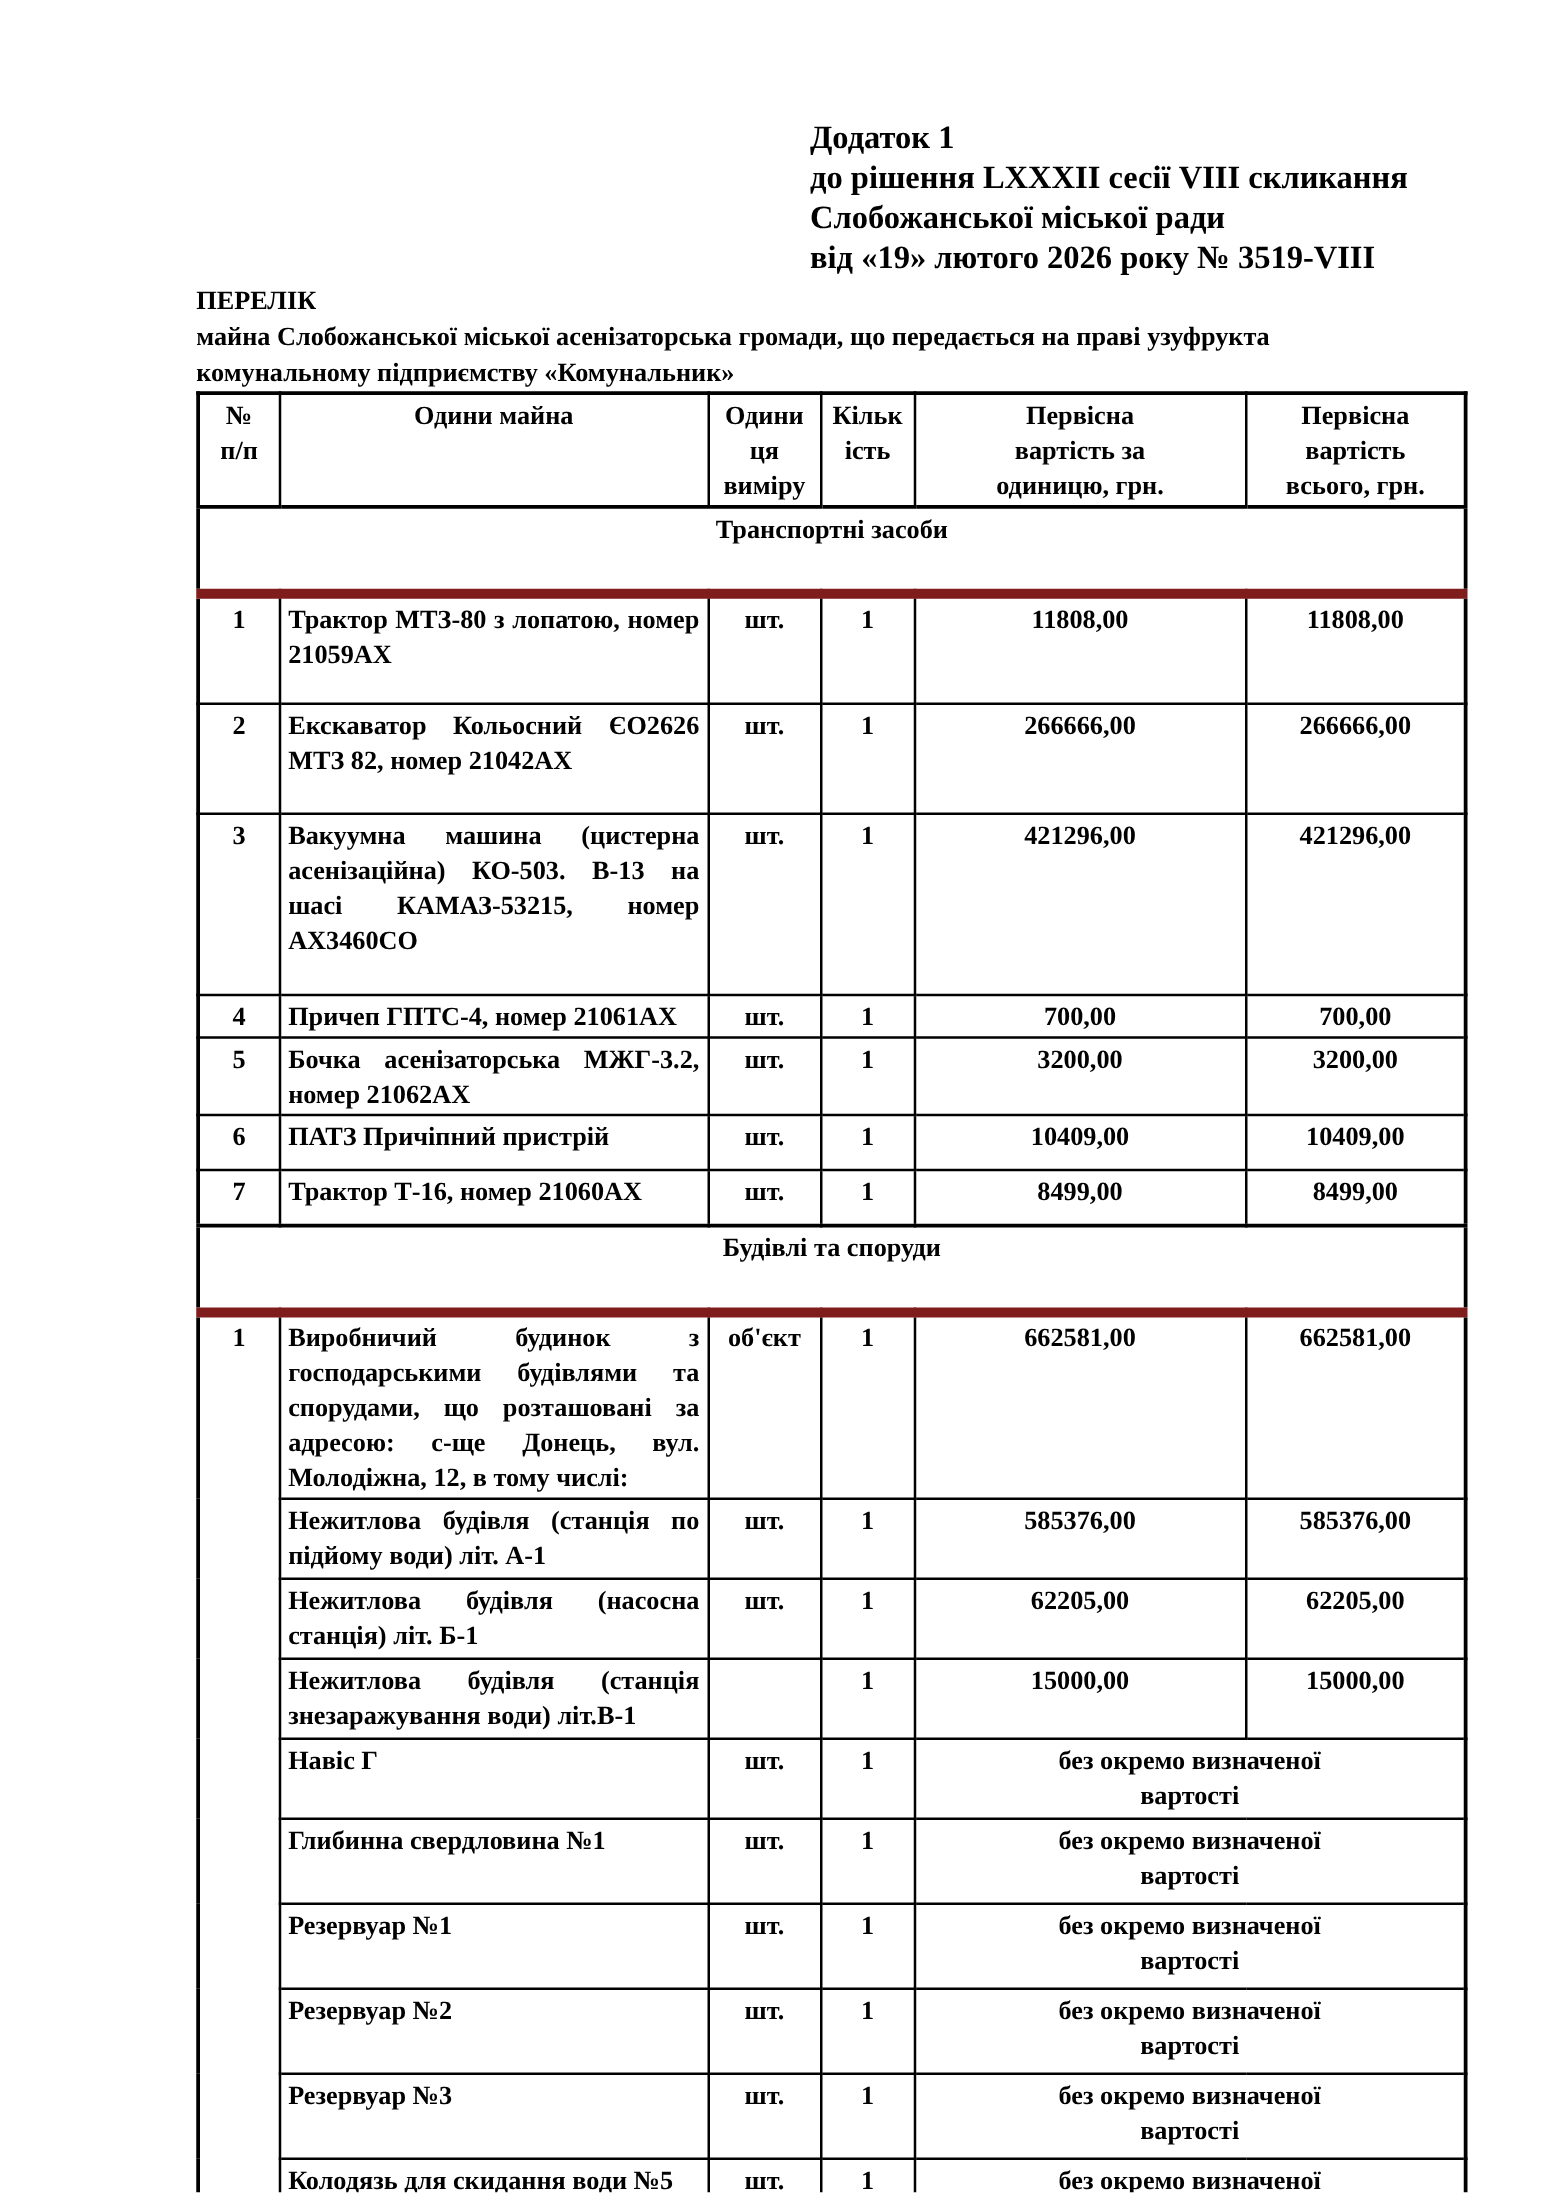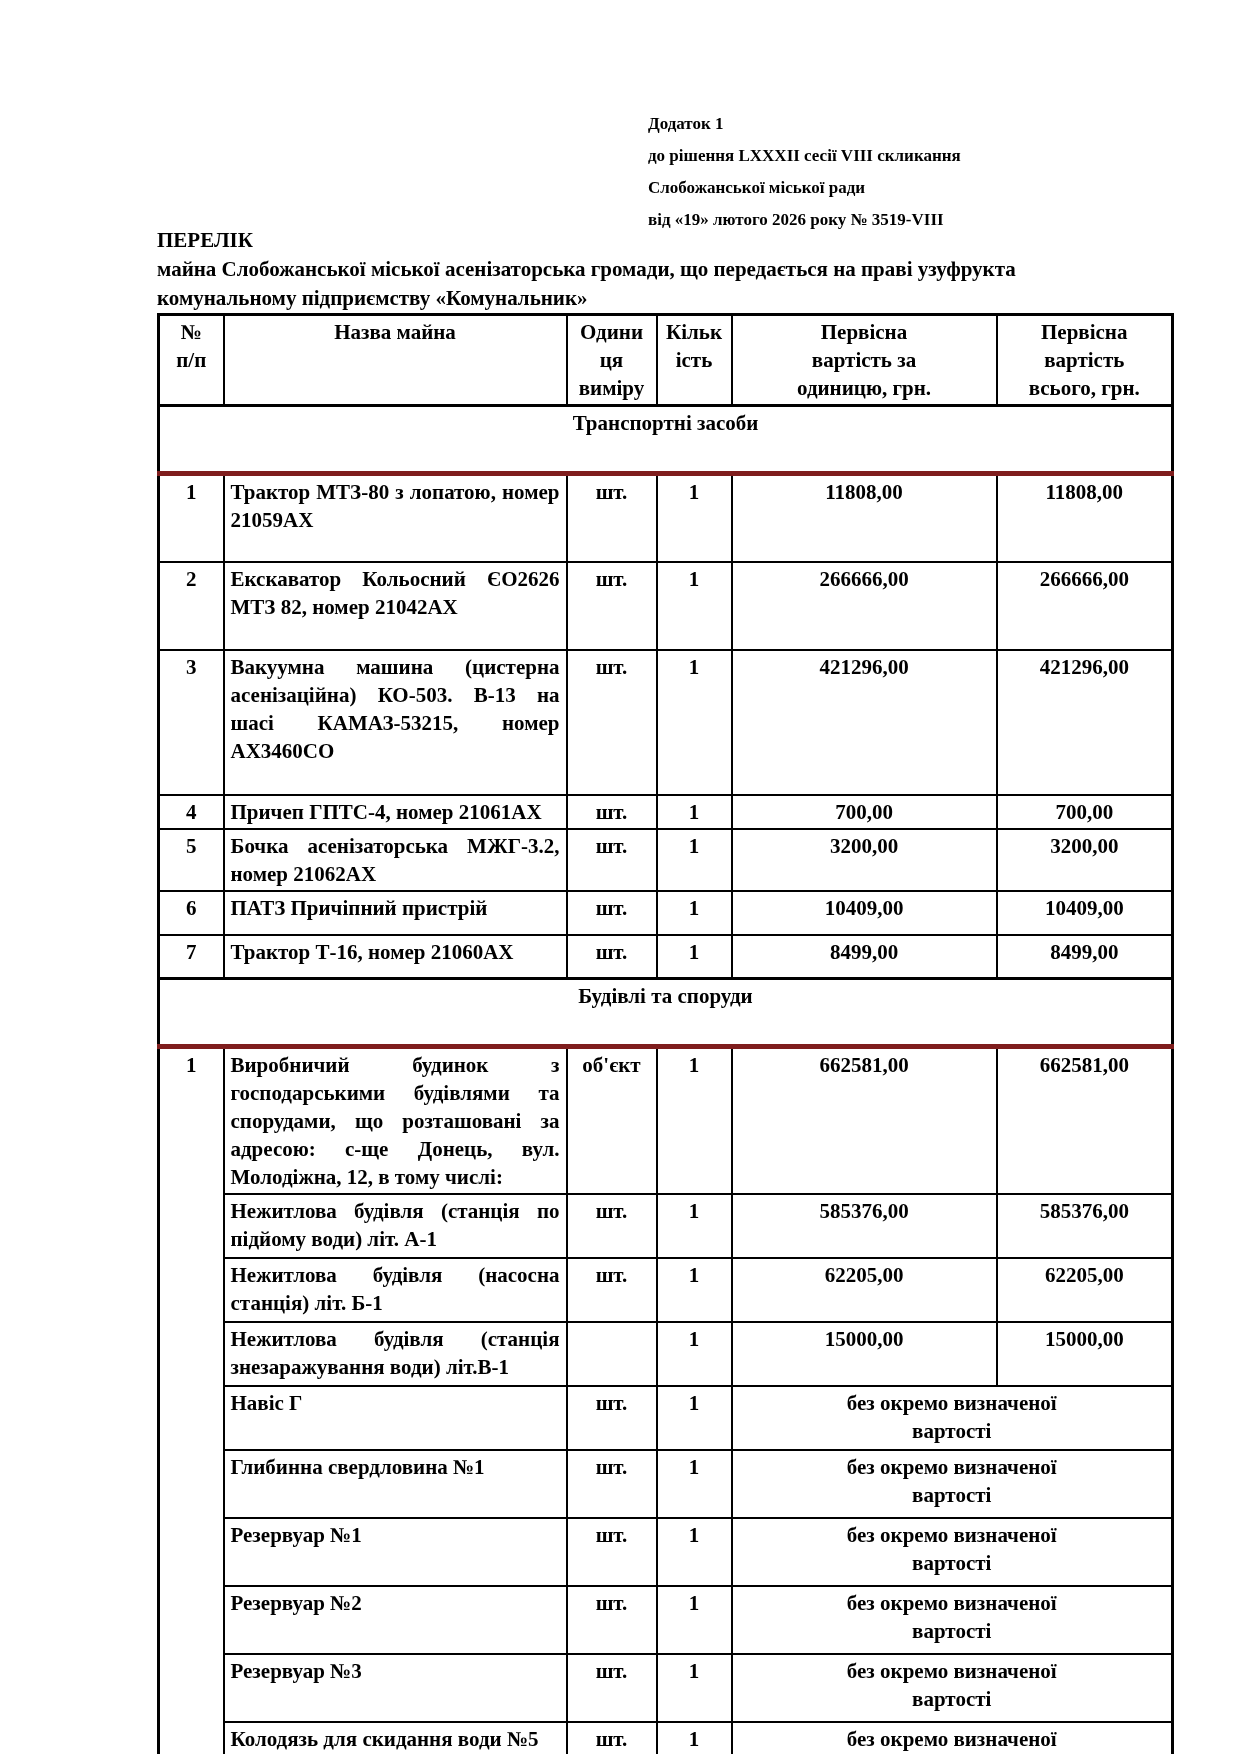--- a/index.html
+++ b/index.html
@@ -9,22 +9,22 @@
     height: 1754px;
     background: #ffffff;
     color: #000000;
     font-family: "Liberation Serif", "DejaVu Serif", serif;
     font-weight: bold;
     overflow: hidden;
   }
   .appendix {
     position: absolute;
     left: 648px;
-    top: 108px;
-    font-size: 17px;
+    top: 94px;
+    font-size: 26px;
     line-height: 32px;
     white-space: nowrap;
   }
   .title-block {
     position: absolute;
     left: 157px;
     top: 226px;
     width: 900px;
     text-align: left;
     font-size: 21px;
@@ -50,21 +50,21 @@
   table.doc-table { border: 3px solid #000; }
   .doc-table thead th {
     text-align: center;
     white-space: pre-line;
     border-bottom: 3px solid #000;
     font-weight: bold;
   }
   .doc-table tr.sec td {
     text-align: center;
     border-top: 3px solid #000;
-    border-bottom: 5px solid #7f1d1d;
+    border-bottom: 8px solid #7f1d1d;
     height: 60px;
   }
   .doc-table td.c { text-align: center; }
   .doc-table td.name { text-align: justify; }
   .doc-table td.merged { text-align: center; white-space: pre-line; }
 </style>
 </head>
 <body>
 
 <div class="page">
@@ -88,21 +88,21 @@
       <col style="width:343px">
       <col style="width:90px">
       <col style="width:75px">
       <col style="width:265px">
       <col style="width:176px">
     </colgroup>
     <thead>
       <tr>
         <th>№
 п/п</th>
-        <th>Назва майна</th>
+        <th>Одини майна</th>
         <th>Одини
 ця
 виміру</th>
         <th>Кільк
 ість</th>
         <th>Первісна
 вартість за
 одиницю, грн.</th>
         <th>Первісна
 вартість

